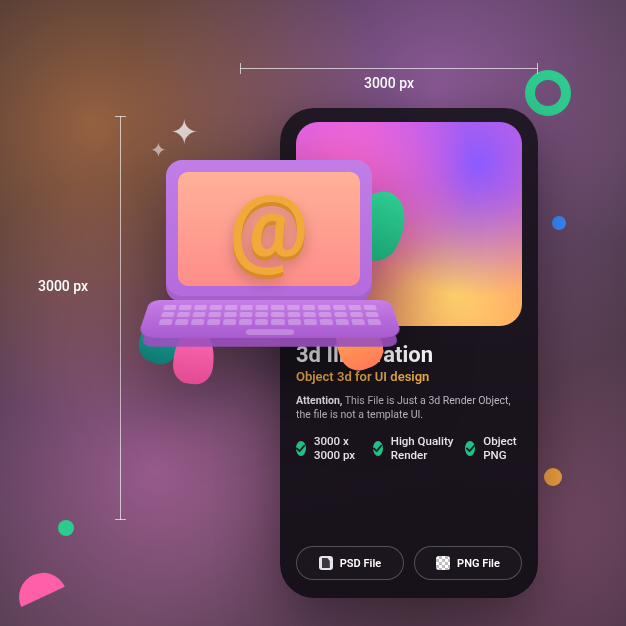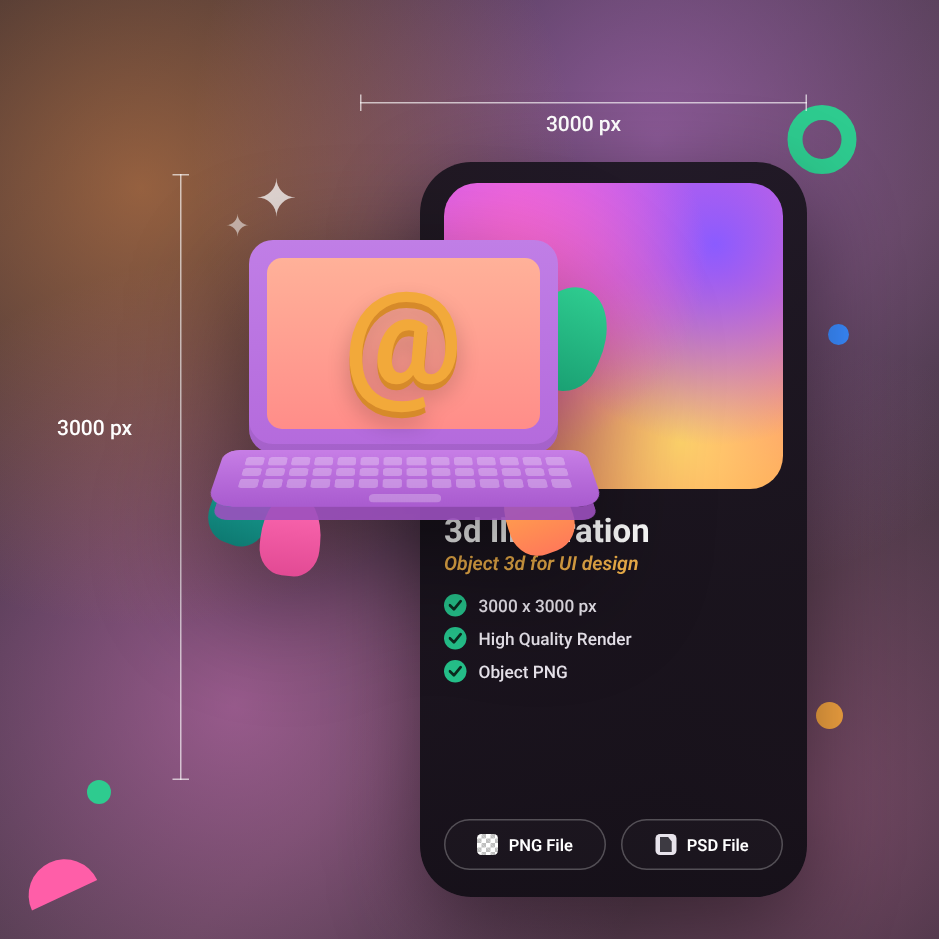--- a/index.html
+++ b/index.html
@@ -55,25 +55,25 @@
   .preview {
     width:100%; height: 204px;
     border-radius: 22px;
     background:
       radial-gradient(circle at 20% 25%, #ff6bd6, transparent 55%),
       radial-gradient(circle at 80% 20%, #8b5bff, transparent 55%),
       radial-gradient(circle at 70% 85%, #ffd36b, transparent 50%),
       linear-gradient(160deg, #c85bff 0%, #ff6bb3 45%, #ff9d52 100%);
   }
   .title { margin-top: 16px; font-size: 22px; font-weight: 700; color: #fff; }
-  .subtitle { margin-top: 2px; font-size: 13px; font-weight: 600; color:#f2b24a;font-style:italic; }
+  .subtitle { margin-top: 2px; font-size: 13px; font-weight: 600; color:#f2b24a; }
   .desc { margin-top: 10px; font-size: 10.5px; line-height: 1.35; color: #bdb8c2; }
   .desc b { color:#e8e4ec; font-weight:700; }
 
-  .features { margin-top: 12px; display:flex; flex-direction:column; gap:7px; }
+  .features { margin-top: 12px; display:flex; flex-direction:row; gap:7px; }
   .feat { display:flex; align-items:center; gap:8px; font-size:11.5px; color:#e8e4ec; font-weight:500;}
   .check { width:15px; height:15px; border-radius:50%; background:#25c08a; display:flex; align-items:center; justify-content:center; }
   .check svg { width:9px; height:9px; }
 
   .buttons { margin-top: auto; display:flex; gap:10px; }
   .btn {
     flex:1; height:34px; border:1px solid rgba(255,255,255,0.25);
     border-radius: 18px; display:flex; align-items:center; justify-content:center; gap:7px;
     color:#fff; font-size:11px; font-weight:600;
     background: rgba(255,255,255,0.02);
@@ -149,20 +149,23 @@
 </div>
 <div class="dim-left">
   <div class="line"></div>
   <div class="label">3000 px</div>
 </div>
 
 <div class="phone">
   <div class="preview"></div>
   <div class="title">3d Illustration</div>
   <div class="subtitle">Object 3d for UI design</div>
+  <div class="desc">
+    <b>Attention,</b><span> This File is Just a 3d Render Object, the file is not a template UI.</span>
+  </div>
   <div class="features">
     <div class="feat">
       <span class="check">
           <svg viewBox="0 0 10 10">
             <path d="M1 5 L4 8 L9 2" stroke="#0c2a1f" stroke-width="2" fill="none" stroke-linecap="round" stroke-linejoin="round"></path>
           </svg>
         </span>
       <span>3000 x 3000 px</span>
     </div>
     <div class="feat">
@@ -177,26 +180,26 @@
       <span class="check">
           <svg viewBox="0 0 10 10">
             <path d="M1 5 L4 8 L9 2" stroke="#0c2a1f" stroke-width="2" fill="none" stroke-linecap="round" stroke-linejoin="round"></path>
           </svg>
         </span>
       <span>Object PNG</span>
     </div>
   </div>
   <div class="buttons">
     <div class="btn">
+      <span class="bicon doc"></span>
+      <span>PSD File</span>
+    </div>
+    <div class="btn">
       <span class="bicon trans"></span>
       <span>PNG File</span>
-    </div>
-    <div class="btn">
-      <span class="bicon doc"></span>
-      <span>PSD File</span>
     </div>
   </div>
 </div>
 
 <div class="laptop-wrap">
   <div class="splash a"></div>
   <div class="splash b"></div>
   <div class="splash c"></div>
   <div class="splash d"></div>
   <div class="screen-body">

